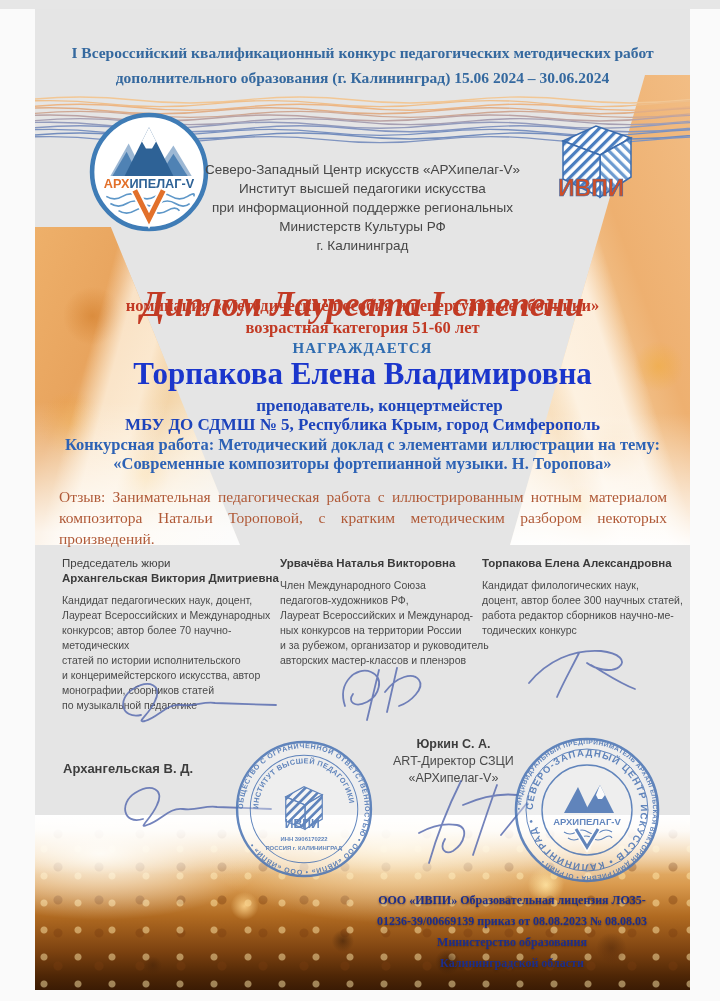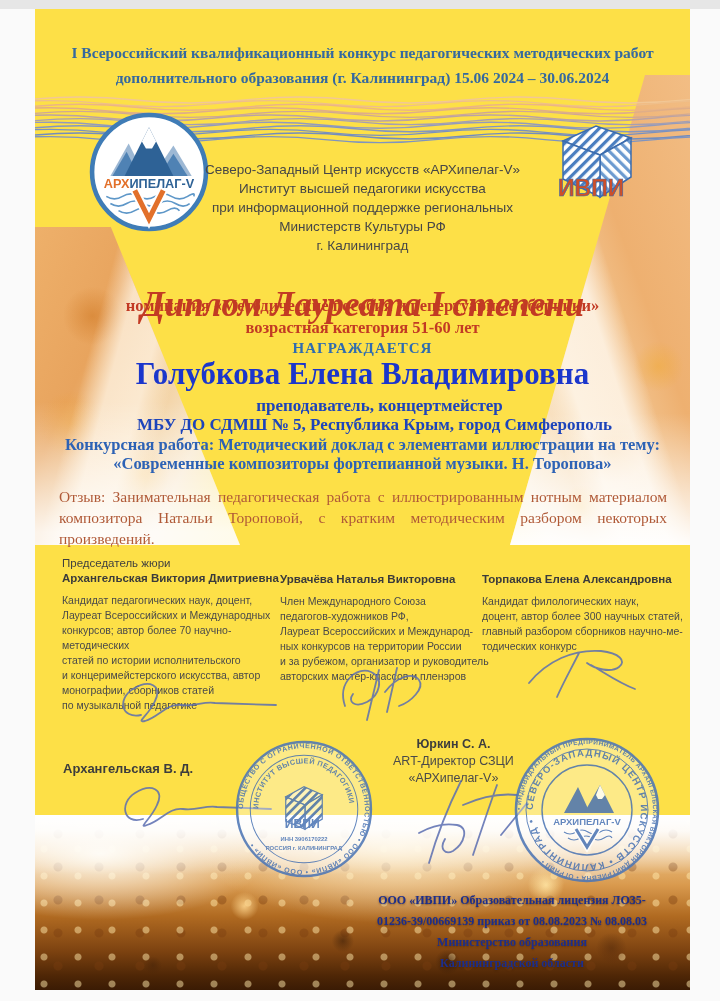--- a/index.html
+++ b/index.html
@@ -1,19 +1,19 @@
 <!DOCTYPE html>
 <html><head>
 <meta charset="utf-8">
 <style>
   html,body{margin:0;padding:0;}
   body{width:720px;height:1001px;position:relative;background:#fafafa;overflow:hidden;
        font-family:"Liberation Serif",serif;}
   .topstrip{position:absolute;left:0;top:0;width:720px;height:9px;background:#e6e6e6;}
-  .page{position:absolute;left:35px;top:9px;width:655px;height:981px;background:#fde047;overflow:hidden;}
+  .page{position:absolute;left:35px;top:9px;width:655px;height:981px;background:#e5e5e5;overflow:hidden;}
 
   
   .bg-bottom{position:absolute;left:0;right:0;top:806px;height:175px;
     background:
       linear-gradient(180deg,#ffffff 0%,rgba(255,255,255,.9) 9%,rgba(255,255,255,0) 34%),
       radial-gradient(ellipse 240px 95px at 10% 22%,rgba(255,252,244,.95),rgba(255,252,244,0) 70%),
       radial-gradient(ellipse 280px 110px at 55% 18%,rgba(255,243,214,.85),rgba(255,243,214,0) 70%),
       radial-gradient(circle 26px at 78% 40%,rgba(255,226,158,.9),rgba(255,226,158,0) 70%),
       radial-gradient(circle 20px at 32% 52%,rgba(255,214,142,.85),rgba(255,214,142,0) 70%),
       radial-gradient(circle 16px at 47% 72%,rgba(62,31,8,.6),rgba(62,31,8,0) 70%),
@@ -50,35 +50,35 @@
   .center{text-align:center;width:100%;position:absolute;left:0;font-weight:bold;}
   .header-block{top:31px;color:#35699f;font-weight:bold;font-size:15.5px;line-height:25px;}
   .org-block{position:absolute;left:145px;top:151px;width:365px;text-align:center;
     font-family:"Liberation Sans",sans-serif;font-size:13.5px;line-height:19px;color:#474747;font-weight:500;}
   .award-title{top:236px;color:#c23a24;font-style:italic;font-weight:bold;font-size:35px;margin-top:40px;}
   .nomination{top:287px;color:#c23a24;font-weight:bold;font-size:16.5px;}
   .age{top:309px;color:#c23a24;font-weight:bold;font-size:16.5px;}
   .awarded{top:331px;color:#2f6cb0;font-weight:bold;font-size:15px;letter-spacing:1px;}
   .name{top:347px;color:#1b36cc;font-weight:bold;font-size:31px;}
   .position{top:387px;color:#1d44bb;font-weight:bold;font-size:17px;padding-left:17px;}
-  .institution{top:406px;color:#1d44bb;font-weight:bold;font-size:17px;margin-left:12px;}
+  .institution{top:406px;color:#1d44bb;font-weight:bold;font-size:17px;}
   .work-intro{top:426px;color:#2d62b5;font-size:16.5px;}
   .work-title{top:445px;color:#2d62b5;font-weight:bold;font-size:16.5px;}
   .review{position:absolute;left:24px;top:477px;width:608px;text-align:justify;
     color:#b05a38;font-size:15.5px;line-height:21px;}
 
   
   .jury-col{position:absolute;top:547px;font-family:"Liberation Sans",sans-serif;color:#4a4a4a;}
   .jury-col .role{font-size:11.5px;line-height:15px;color:#3f3f3f;}
   .jury-col .jname{font-size:11.5px;line-height:15px;font-weight:bold;color:#3b3b3b;margin-bottom:7px;}
   .jury-col .bio div{font-size:10.5px;line-height:15px;}
   .col1{left:27px;width:220px;}
   .col2{left:245px;width:210px;}
   .col3{left:447px;width:208px;}
-  .col2 .jname,.col3 .jname{margin-top:16px;}
+  .col2 .jname,.col3 .jname{margin-top:0;}
 
   
   .sig{position:absolute;}
   .sig path{fill:none;stroke:#5a6db0;stroke-width:1.8;stroke-linecap:round;opacity:.85;}
   .sig1{left:76px;top:666px;width:175px;height:58px;}
   .sig2{left:292px;top:653px;width:128px;height:68px;}
   .sig3{left:478px;top:630px;width:135px;height:68px;}
   .sig4{left:76px;top:768px;width:170px;height:64px;}
   .sig5{left:372px;top:764px;width:128px;height:102px;}
   .signer1{position:absolute;left:28px;top:752px;font-family:"Liberation Sans",sans-serif;
@@ -174,21 +174,21 @@
     <div>Институт высшей педагогики искусства</div>
     <div>при информационной поддержке региональных</div>
     <div>Министерств Культуры РФ</div>
     <div>г. Калининград</div>
   </div>
 
   <div class="center award-title">Диплом Лауреата I степени</div>
   <div class="center nomination">номинация «Методические пособия и репертуарные сборники»</div>
   <div class="center age">возрастная категория 51-60 лет</div>
   <div class="center awarded">НАГРАЖДАЕТСЯ</div>
-  <div class="center name">Голубкова Елена Владимировна</div>
+  <div class="center name">Торпакова Елена Владимировна</div>
   <div class="center position">преподаватель, концертмейстер</div>
   <div class="center institution">МБУ ДО СДМШ № 5, Республика Крым, город Симферополь</div>
   <div class="center work-intro">Конкурсная работа: Методический доклад с элементами иллюстрации на тему:</div>
   <div class="center work-title">«Современные композиторы фортепианной музыки. Н. Торопова»</div>
 
   <div class="review">Отзыв: Занимательная педагогическая работа с иллюстрированным нотным материалом композитора Натальи Тороповой, с кратким методическим разбором некоторых произведений.</div>
 
   <div class="jury-col col1">
     <div class="role">Председатель жюри</div>
     <div class="jname">Архангельская Виктория Дмитриевна</div>
@@ -211,21 +211,21 @@
       <div>ных конкурсов на территории России</div>
       <div>и за рубежом, организатор и руководитель</div>
       <div>авторских мастер-классов и пленэров</div>
     </div>
   </div>
   <div class="jury-col col3">
     <div class="jname">Торпакова Елена Александровна</div>
     <div class="bio">
       <div>Кандидат филологических наук,</div>
       <div>доцент,  автор более 300 научных статей,</div>
-      <div>главный разбором сборников научно-ме-</div>
+      <div>работа редактор сборников научно-ме-</div>
       <div>тодических конкурс</div>
     </div>
   </div>
 
   <svg class="sig sig1" viewBox="0 0 175 58">
     <path d="M30,40 C10,44 6,24 22,14 C38,4 52,10 44,26 C38,40 24,48 34,46 C48,42 56,28 70,30 C84,32 92,26 104,28 L165,30"></path>
   </svg>
   <svg class="sig sig2" viewBox="0 0 128 68">
     <path d="M18,44 C10,20 30,4 44,10 C58,16 52,34 40,40 C28,46 20,40 26,32 M52,8 L40,58 M58,30 C70,14 86,10 92,18 C98,26 84,40 72,44 M70,6 L60,50"></path>
   </svg>

